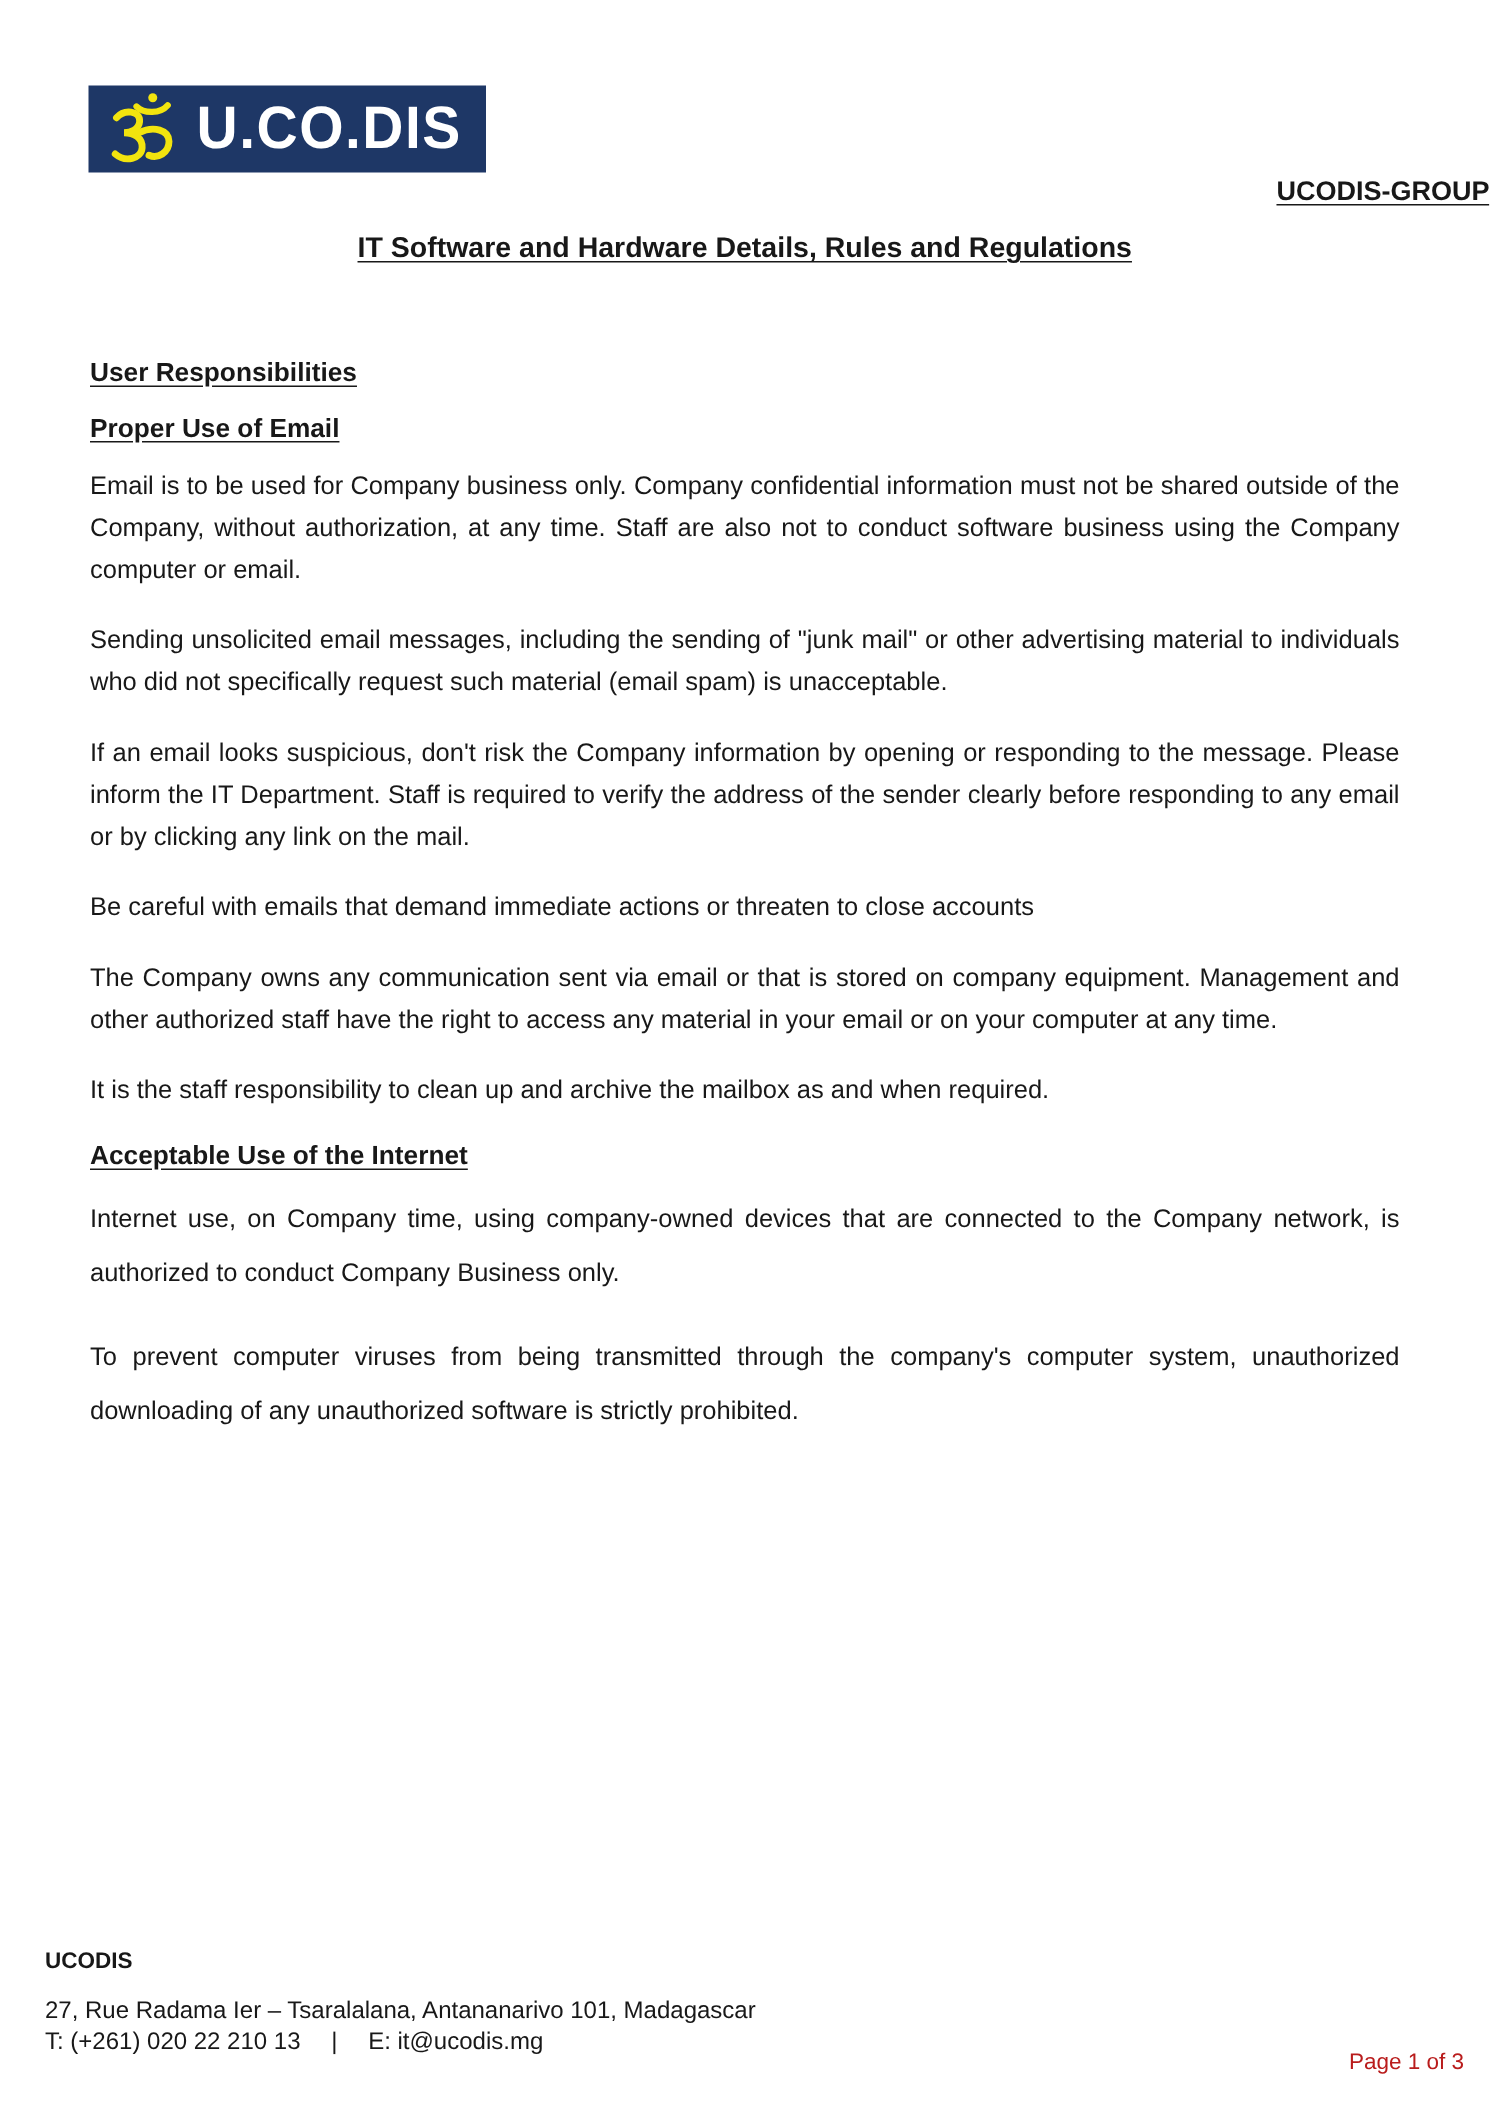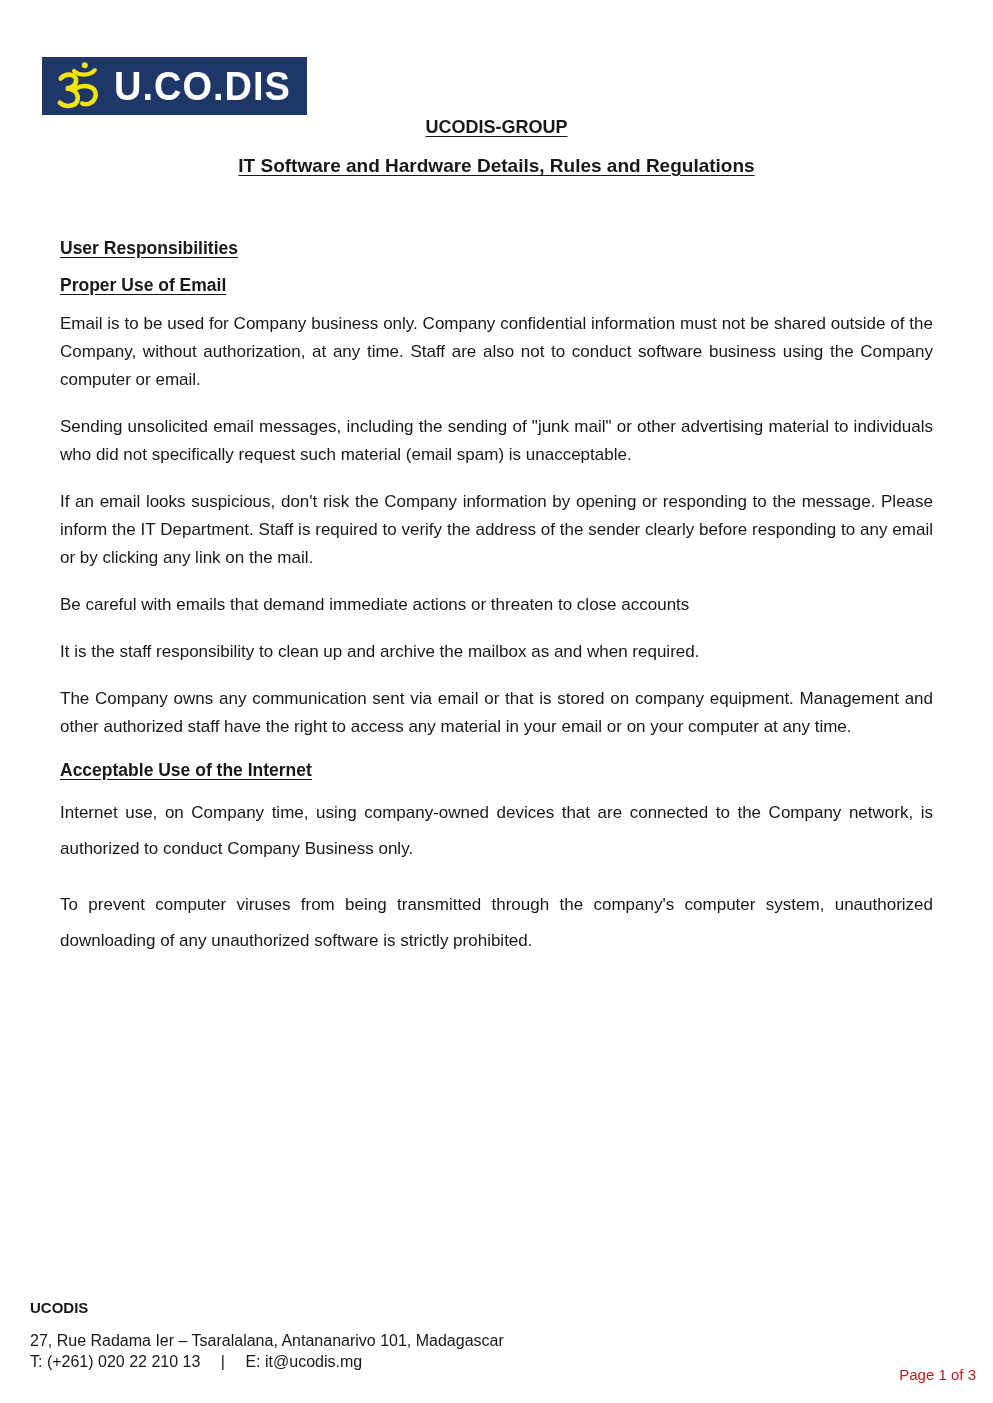--- a/index.html
+++ b/index.html
@@ -11,21 +11,21 @@
     width: 993px;
     height: 1403px;
     margin: 0 auto;
     background: #ffffff;
     overflow: hidden;
   }
 
   
   .logo {
     position: absolute;
-    left: 42px;
+    left: 59px;
     top: 57px;
     height: 58px;
     background: #1e3766;
     display: flex;
     align-items: center;
     padding: 0 16px 0 10px;
   }
   .logo svg { display: block; margin-right: 8px; }
   .logo-text {
     color: #ffffff;
@@ -36,20 +36,21 @@
     transform: scaleY(1.05);
   }
 
   
   .title-block { position: absolute; left: 0; top: 117px; width: 100%; text-align: center; }
   .doc-title {
     font-size: 18px;
     font-weight: bold;
     text-decoration: underline;
     text-underline-offset: 3px;
+    text-align: right;
   }
   .doc-subtitle {
     margin-top: 17px;
     font-size: 19px;
     font-weight: bold;
     text-decoration: underline;
     text-underline-offset: 3px;
   }
 
   
@@ -124,22 +125,22 @@
 
   <main class="content">
 
     <h2>User Responsibilities</h2>
 
     <h2>Proper Use of Email</h2>
     <p>Email is to be used for Company business only. Company confidential information must not be shared outside of the Company, without authorization, at any time. Staff are also not to conduct software business using the Company computer or email.</p>
     <p>Sending unsolicited email messages, including the sending of "junk mail" or other advertising material to individuals who did not specifically request such material (email spam) is unacceptable.</p>
     <p>If an email looks suspicious, don't risk the Company information by opening or responding to the message. Please inform the IT Department. Staff is required to verify the address of the sender clearly before responding to any email or by clicking any link on the mail.</p>
     <p>Be careful with emails that demand immediate actions or threaten to close accounts</p>
+    <p>The Company owns any communication sent via email or that is stored on company equipment. Management and other authorized staff have the right to access any material in your email or on your computer at any time.</p>
     <p>It is the staff responsibility to clean up and archive the mailbox as and when required.</p>
-    <p>The Company owns any communication sent via email or that is stored on company equipment. Management and other authorized staff have the right to access any material in your email or on your computer at any time.</p>
 
     <h2>Acceptable Use of the Internet</h2>
     <div class="loose">
       <p>Internet use, on Company time, using company-owned devices that are connected to the Company network, is authorized to conduct Company Business only.</p>
       <p>To prevent computer viruses from being transmitted through the company's computer system, unauthorized downloading of any unauthorized software is strictly prohibited.</p>
     </div>
 
   </main>
 
   <footer class="footer">

